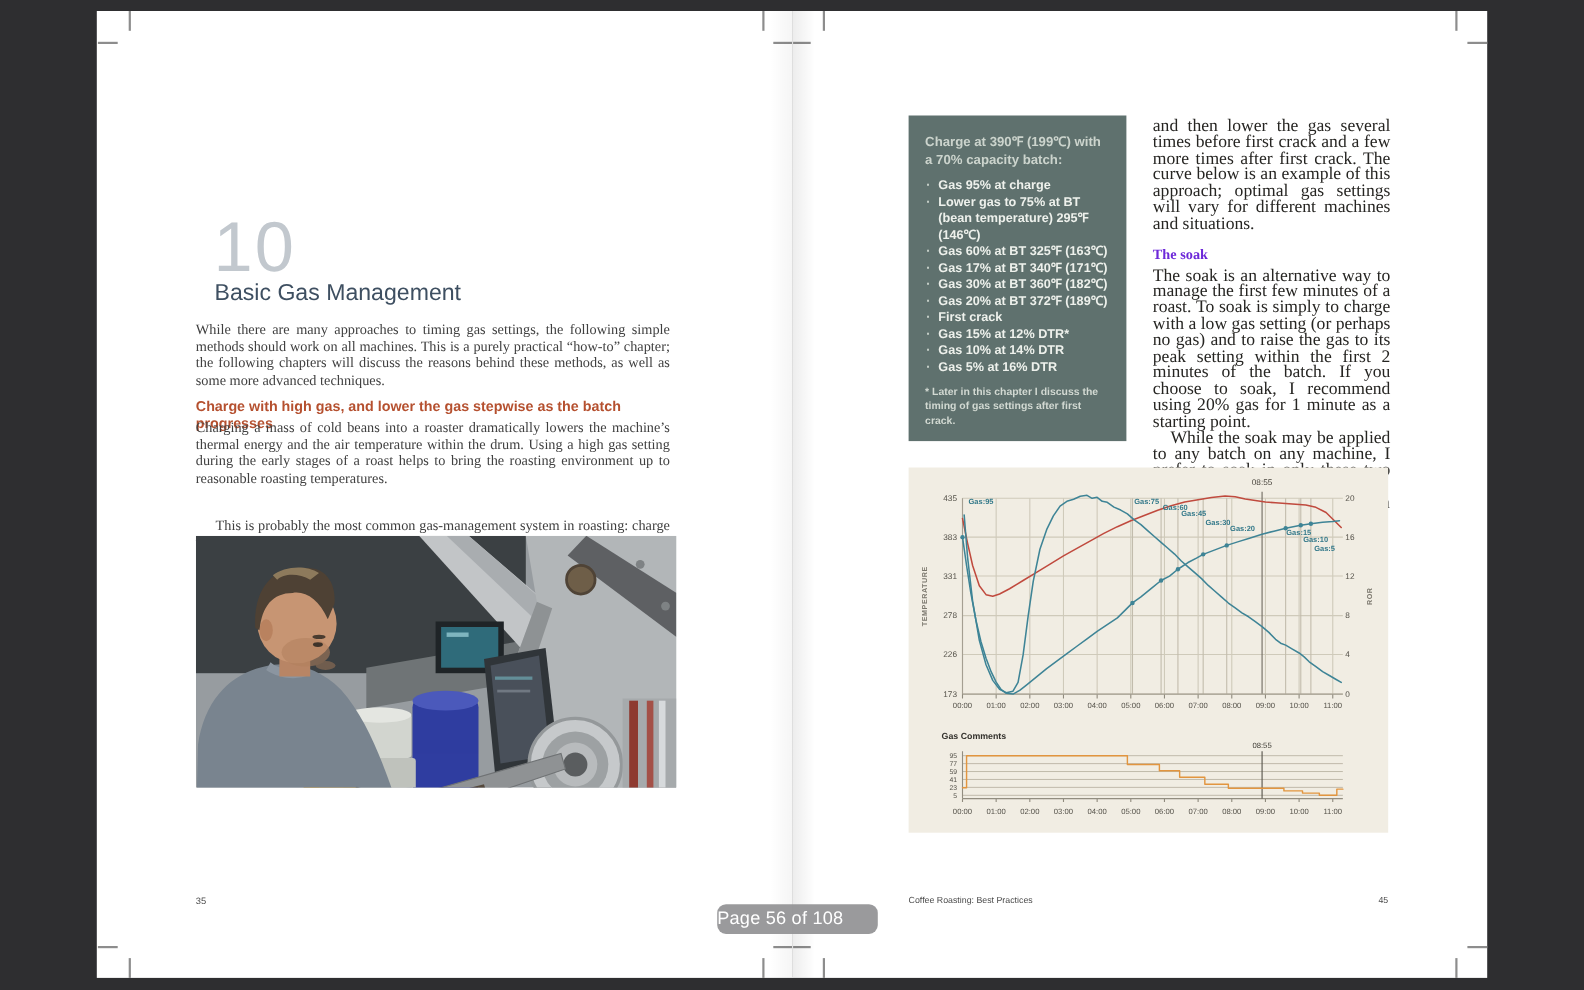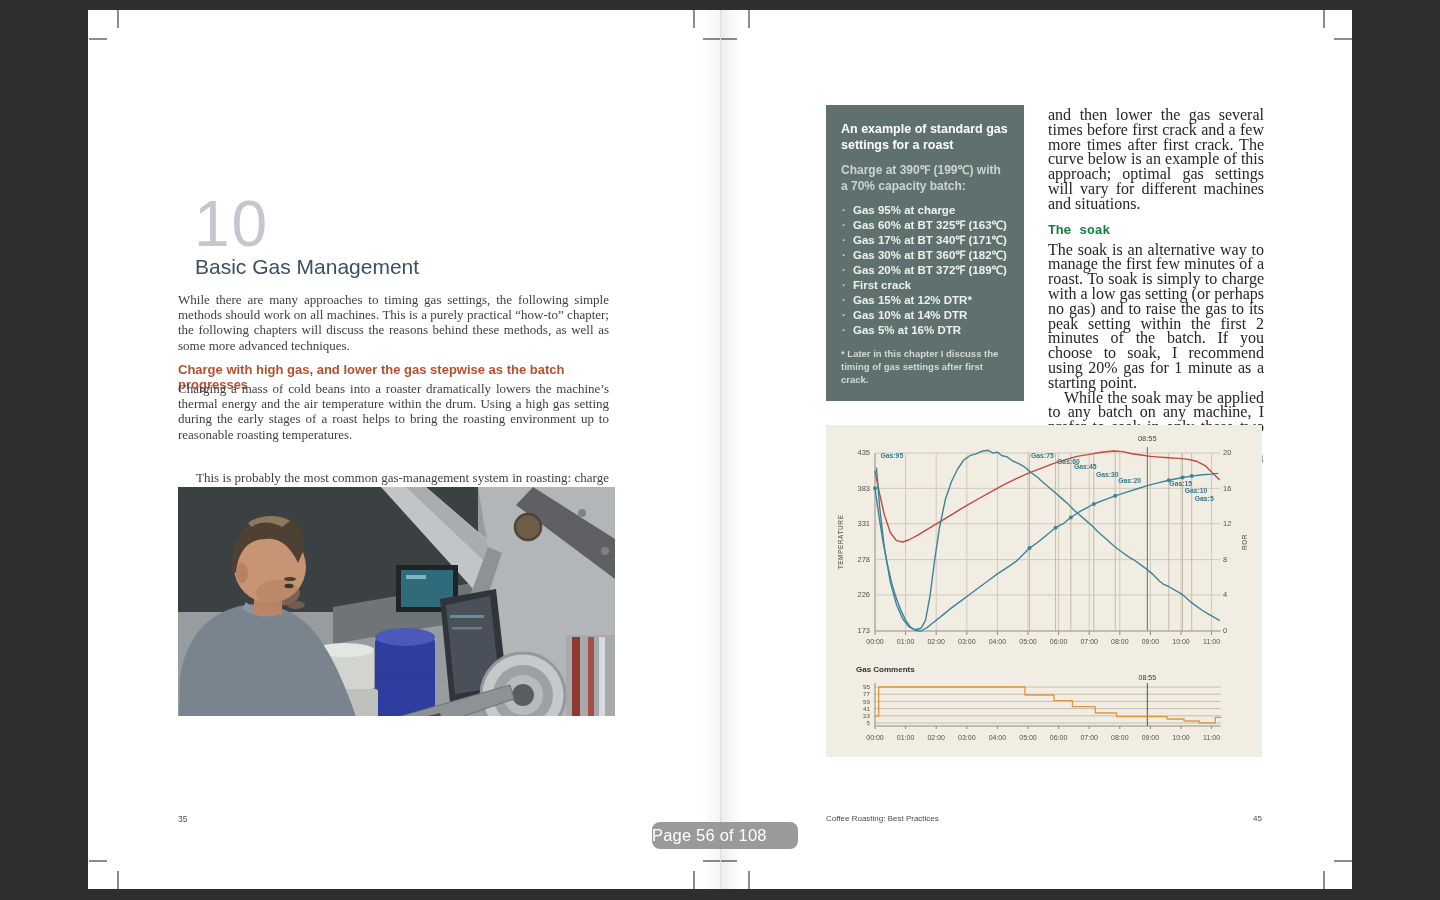--- a/index.html
+++ b/index.html
@@ -28,21 +28,21 @@
   
   .sidebar{position:absolute;left:738px;top:95px;width:198px;height:296px;background:#5f716e;box-sizing:border-box;padding:17px 15px;}
   .sidebar h3{margin:0 0 10px 0;font-size:12.5px;line-height:1.25;color:#ffffff;font-weight:700;}
   .sidebar .intro{margin:0 0 9px 0;font-size:12px;line-height:1.3;color:#ccd4cd;font-weight:600;}
   .sidebar ul{margin:0;padding:0;list-style:none;}
   .sidebar li{position:relative;padding-left:12px;font-size:11.5px;line-height:1.3;color:#eef1ec;font-weight:600;}
   .sidebar li::before{content:"·";position:absolute;left:1px;top:0;color:#cfd7d0;}
   .sidebar .footnote{margin:10px 0 0 0;font-size:9.5px;line-height:1.35;color:#d2d9d2;font-weight:600;padding-left:0;}
   .rightcol{position:absolute;left:960px;top:98px;width:216px;}
   .rc-p{margin:0;font-family:"Liberation Serif",serif;font-size:16px;line-height:14.8px;color:#262522;text-align:justify;}
-  .rc-h{margin:11px 0 5px 0;font-size:13px;font-weight:700;color:#15803d;font-family:Liberation Mono, monospace;}
+  .rc-h{margin:11px 0 5px 0;font-size:13px;font-weight:700;color:#6d28d9;font-family:Liberation Serif, serif;}
   .rc-ind{text-indent:16px;}
   .rc-bullet{position:relative;padding-left:12px;text-align:left;}
   .rc-bullet::before{content:"•";position:absolute;left:3px;top:0;font-size:10px;}
 
   .chart-panel{position:absolute;left:738px;top:415px;width:436px;height:332px;background:#f1ede3;}
   .chart-panel svg{position:absolute;left:0;display:block;}
   #chart1{top:0;}
   #chart2{top:245px;}
   .gc-title{position:absolute;left:30px;top:240px;font-size:8px;font-weight:700;color:#33312c;z-index:2;}
   .footer-line{position:absolute;left:738px;top:804px;width:436px;font-size:8px;color:#4b4b4b;}
@@ -146,24 +146,24 @@
           <ellipse cx="180" cy="251" rx="17" ry="11" fill="#c08a68" transform="rotate(-14 180 251)"></ellipse>
           <text x="390" y="268" font-size="12" font-weight="700" fill="#3a4252" font-family="Liberation Sans, sans-serif">PR</text>
         </svg>
       </figure>
 
       <div class="folio folio-l">35</div>
     </div>
 
     <div>
       <aside class="sidebar">
-        <h3>An example of standard gas settings for a roast</h3>
         <p class="intro">Charge at 390℉ (199℃) with a 70% capacity batch:</p>
         <ul id="sidebar-list">
             <li>Gas 95% at charge</li>
+            <li>Lower gas to 75% at BT (bean temperature) 295℉ (146℃)</li>
             <li>Gas 60% at BT 325℉ (163℃)</li>
             <li>Gas 17% at BT 340℉ (171℃)</li>
             <li>Gas 30% at BT 360℉ (182℃)</li>
             <li>Gas 20% at BT 372℉ (189℃)</li>
             <li>First crack</li>
             <li>Gas 15% at 12% DTR*</li>
             <li>Gas 10% at 14% DTR</li>
             <li>Gas 5% at 16% DTR</li>
           </ul>
         <p class="footnote">* Later in this chapter I discuss the timing of gas settings after first crack.</p>

